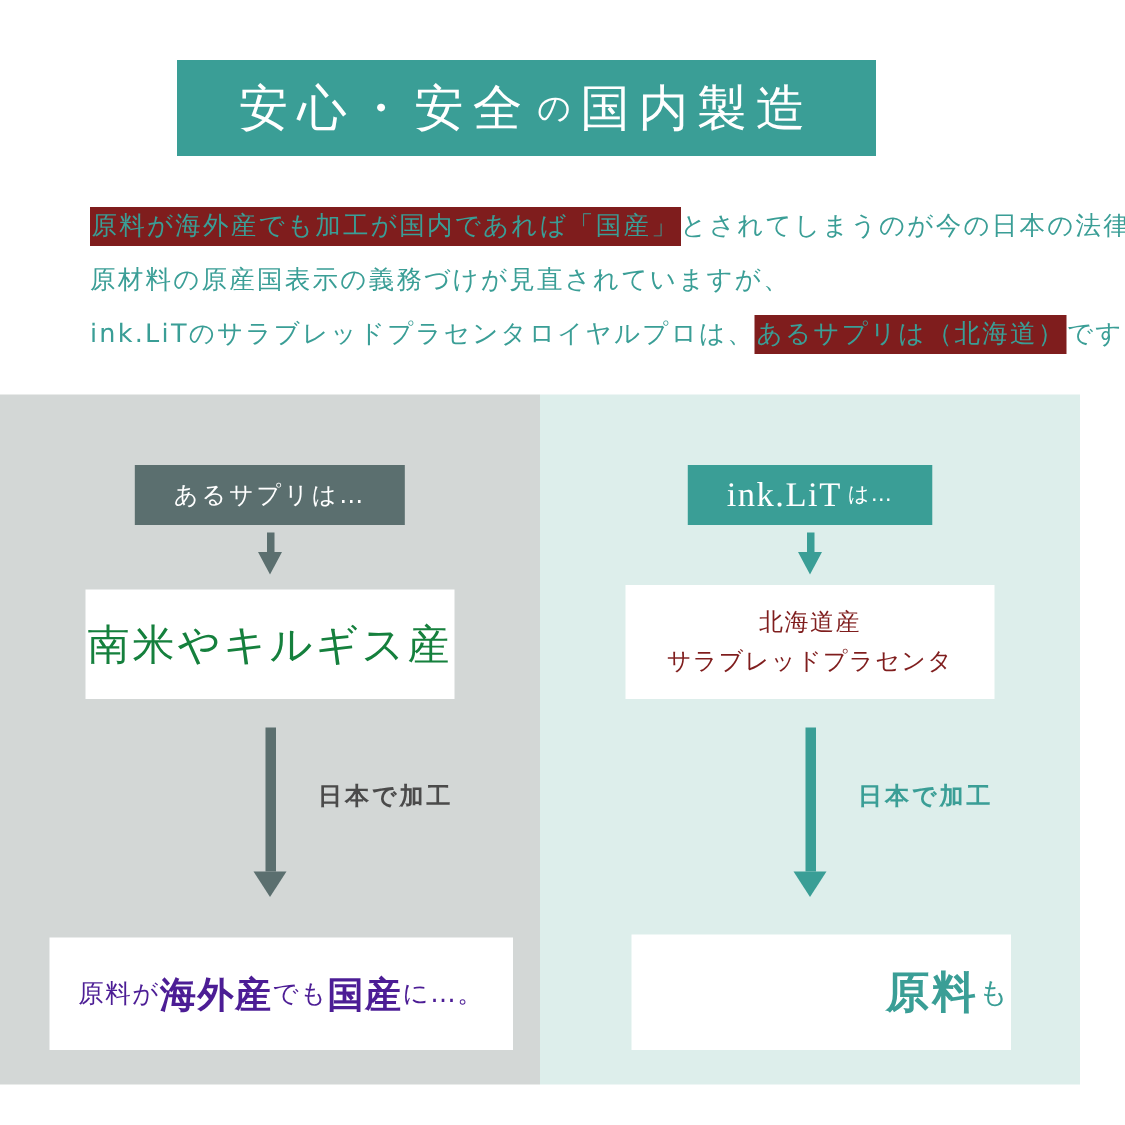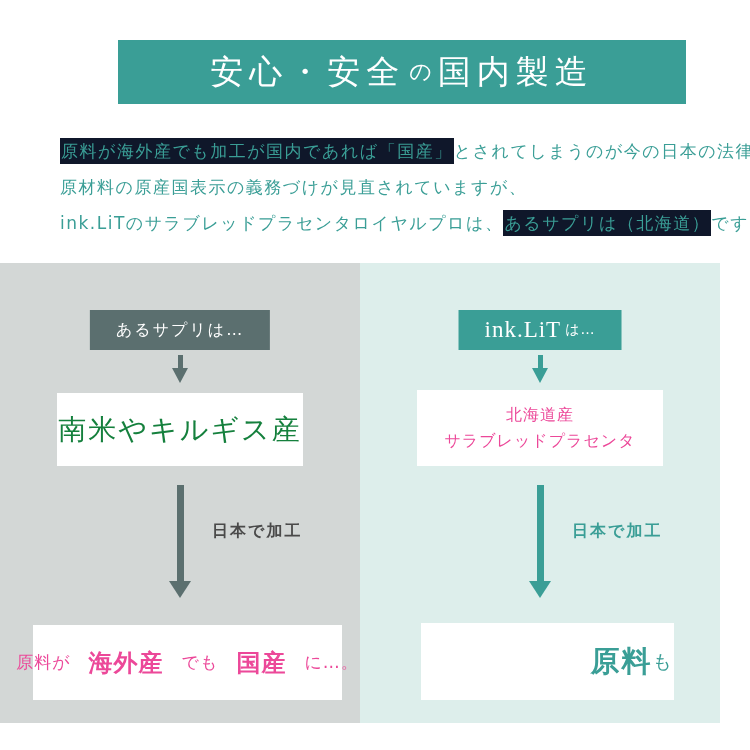--- a/index.html
+++ b/index.html
@@ -2,34 +2,34 @@
 <html><head>
 <meta charset="utf-8">
 <style>
   * { margin:0; padding:0; box-sizing:border-box; }
   html,body { background:#ffffff; }
   body { font-family:"DejaVu Sans","Liberation Sans",sans-serif; }
   .page { position:relative; width:750px; height:750px; background:#ffffff; overflow:hidden; margin:0 auto; }
 
   
   .banner {
-    position:absolute; left:118px; top:40px; width:568px; height:64px;
+    position:absolute; left:118px; top:40px; width:466px; height:64px;
     background:#3a9e96; color:#ffffff;
     display:flex; align-items:center; justify-content:center;
     font-size:33px; letter-spacing:6px; font-weight:500; white-space:nowrap;
   }
   .banner .particle { font-size:22px; letter-spacing:2px; margin:0 4px; }
 
   
   .intro {
     position:absolute; left:60px; top:133px; width:660px;
     color:#3a9e96; font-size:17px; line-height:36px; letter-spacing:1.5px;
   }
   .intro p { margin:0; white-space:nowrap; }
-  .hl { background:#0f172a; padding:3px 1px; }
+  .hl { background:#7f1d1d; padding:3px 1px; }
 
   
   .compare { position:absolute; left:0; top:263px; width:720px; height:460px; display:flex; }
   .panel { position:relative; width:375px; height:100%; }
   .panel-left  { background:#d3d7d6; }
   .panel-right { background:#ddeeeb; }
 
   .tag {
     position:absolute; top:47px; left:50%; transform:translateX(-50%);
     height:40px; padding:0 26px; white-space:nowrap;
@@ -54,24 +54,24 @@
   .teal-arrow .head { border-top-color:#3a9e96; }
 
   .process-label { position:absolute; top:258px; left:212px; font-size:16px; letter-spacing:2px; white-space:nowrap;font-weight:bold; }
   .process-dark { color:#4a4a4a; }
   .process-teal { color:#3a9e96; }
 
   .box { position:absolute; background:#ffffff; display:flex; align-items:center; justify-content:center; text-align:center; }
   .box-source-left { top:130px; left:50%; transform:translateX(-50%); width:246px; height:73px;
                      color:#15803d; font-size:28px; letter-spacing:2px; white-space:nowrap; }
   .box-source-right { top:127px; left:50%; transform:translateX(-50%); width:246px; height:76px;
-                      color:#ec4899; font-size:16px; line-height:26px; letter-spacing:1px; }
-  .box-result-left { top:362px; left:33px; width:309px; height:75px; color:#ec4899; font-size:17px;
+                      color:#7f1d1d; font-size:16px; line-height:26px; letter-spacing:1px; }
+  .box-result-left { top:362px; left:33px; width:309px; height:75px; color:#4c1d95; font-size:17px;
                      letter-spacing:1px; white-space:nowrap; }
-  .box-result-left .emph { font-size:24px; font-weight:bold; margin:0 18px; }
+  .box-result-left .emph { font-size:24px; font-weight:bold; margin:0 0; }
   .box-result-right { top:360px; left:61px; width:253px; height:77px; color:#3a9e96; font-size:19px;
                       letter-spacing:2px; white-space:nowrap;justify-content:flex-end; }
   .box-result-right .emph { font-size:29px; font-weight:bold; }
 </style>
 </head>
 <body>
 
 <div class="page">
 
   <div class="banner">

